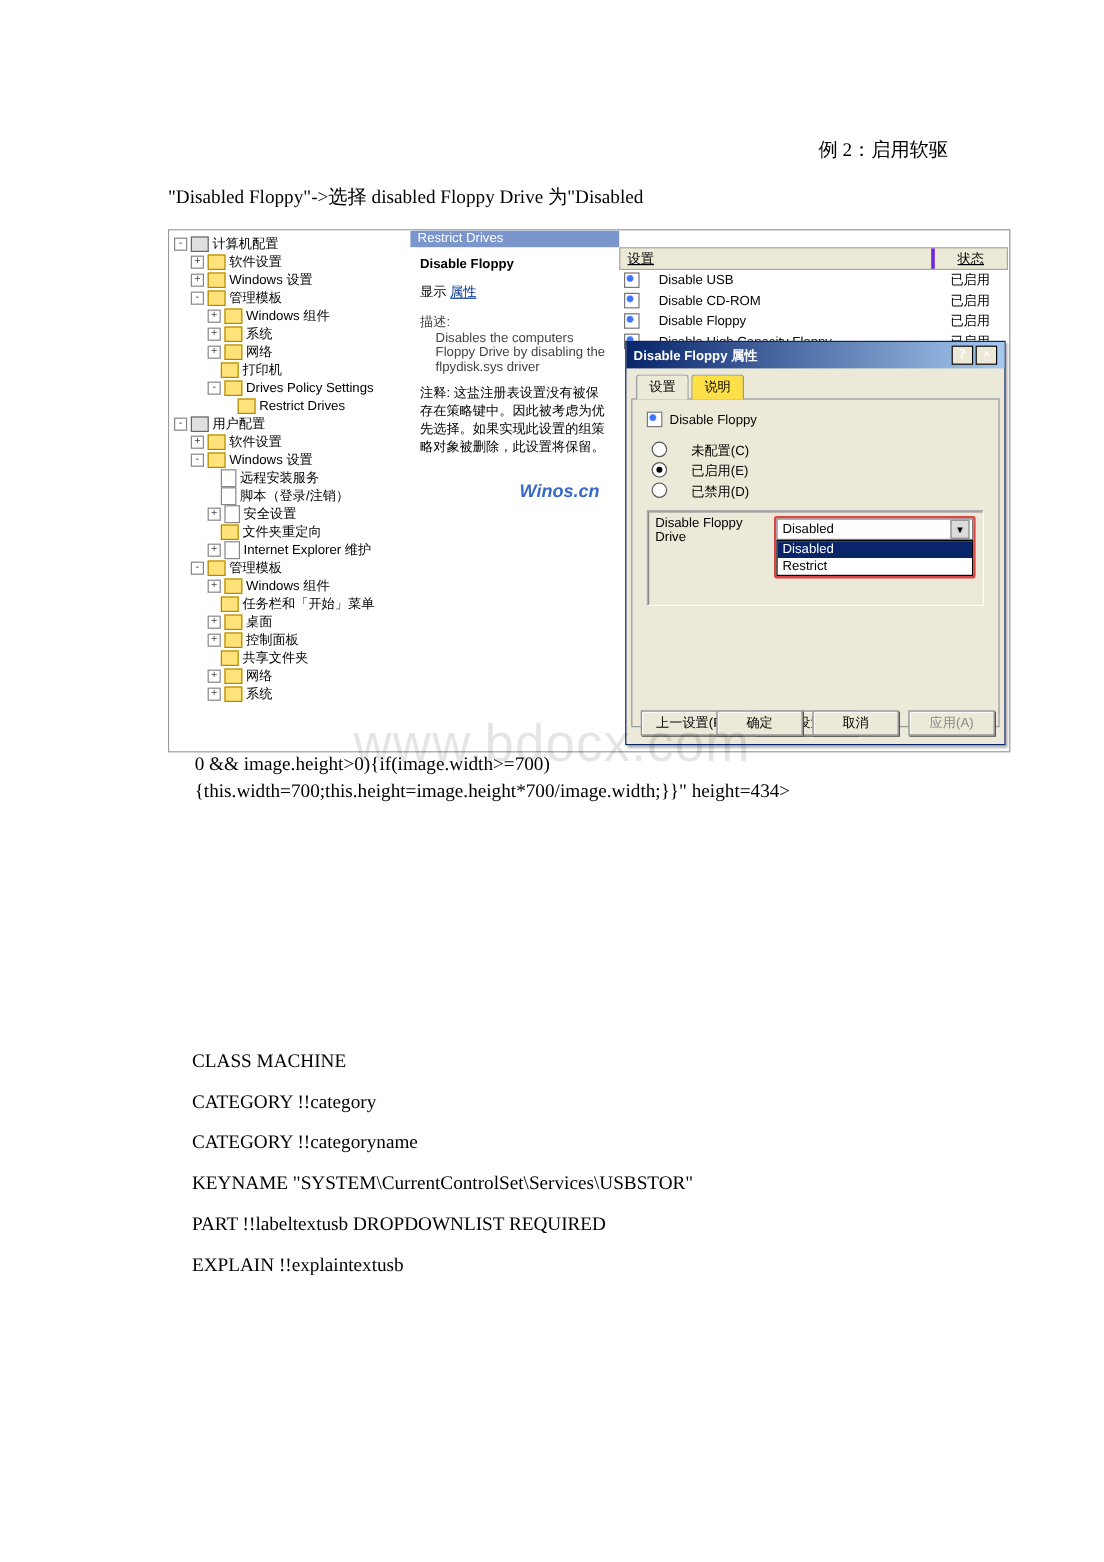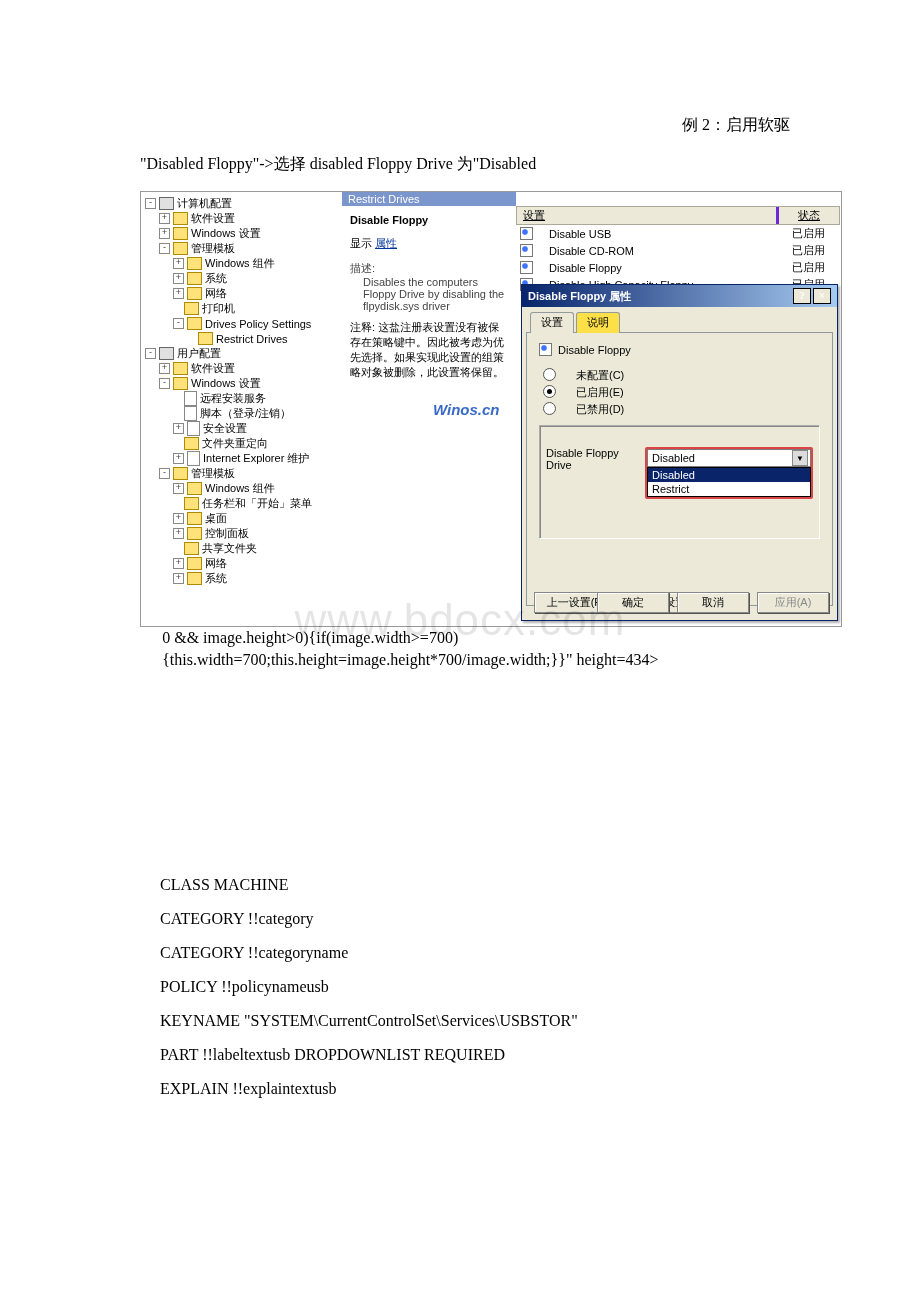--- a/index.html
+++ b/index.html
@@ -137,21 +137,21 @@
   .winbtn { width:16px; height:14px; background:#ece9d8; border:1px solid #000; text-align:center; line-height:12px; font-size:11px; font-family: Tahoma;}
   .dlg-body { position:relative; height: calc(100% - 21px); }
   .tabs { display:flex; padding: 4px 4px 0 8px; gap:2px; }
   .tab { background:#fde047; border:1px solid #919b9c; border-bottom:none; border-radius:3px 3px 0 0; padding:2px 10px 3px 10px; position:relative; top:1px; }
   .tab.active { background:#ece9d8; }
   .tabpanel { margin:0 4px 4px 4px; border:1px solid #919b9c; background:#ece9d8; height:252px; padding: 10px 12px; }
   .policy-name { display:flex; align-items:center; gap:6px; margin-bottom:12px; }
   .radio-row { display:flex; align-items:flex-start; gap:20px; margin:2px 0 2px 4px; }
   .radio { width:11px; height:11px; border:1px solid #555; border-radius:50%; background:#fff; display:inline-flex; align-items:center; justify-content:center; }
   .radio.checked::after { content:""; width:5px; height:5px; border-radius:50%; background:#000; display:block; }
-  .sunken-area { margin-top:8px; height:70px; border:1px inset #fff; background:#ece9d8; box-shadow: inset 1px 1px 0 #888; padding:21px 6px; overflow:visible; position:relative; }
+  .sunken-area { margin-top:8px; height:70px; border:1px inset #fff; background:#ece9d8; box-shadow: inset 1px 1px 0 #888; padding:4px 6px; overflow:visible; position:relative; }
   .dd-row { display:flex; align-items:flex-start; gap:4px; }
   .dropdown-wrap { position:relative; width:175px; border:2px solid #d44; border-radius:2px; }
   .dd-input { display:flex; align-items:center; justify-content:space-between; background:#fff; border:1px solid #7b7b7b; height:16px; padding:0 2px 0 4px; }
   .dd-arrow { width:14px; height:14px; background:#dcdcdc; border:1px solid #888; display:flex; align-items:center; justify-content:center; font-size:8px; }
   .dd-list { border:1px solid #000; background:#fff; }
   .dd-item { padding:0 4px; height:14px; line-height:14px; }
   .dd-item.sel { background:#0a246a; color:#fff; }
   .nav-row { position:absolute; bottom:8px; left:12px; display:flex; gap:12px; }
   .btn { background:#ece9d8; border:1px solid #888; box-shadow:1px 1px 0 #555, inset 1px 1px 0 #fff; padding:2px 0; width:70px; text-align:center; font-size:11px; }
   .dlg-buttons { position:absolute; right:8px; bottom:8px; display:flex; gap:8px; }
@@ -467,21 +467,20 @@
       <span style="width:28px;"></span>
       <span style="font-family:'Times New Roman','SimSun',serif; line-height:1.35;">0 &amp;&amp; image.height&gt;0){if(image.width&gt;=700){this.width=700;this.height=image.height*700/image.width;}}" height=434&gt;</span>
     </div>
 
   <div style="height:190px;"></div>
 
   <div class="code-block">
     <p style="margin-left:20px;">CLASS MACHINE</p>
     <p style="margin-left:20px;">CATEGORY !!category</p>
     <p style="margin-left:20px;" class="indent"> CATEGORY !!categoryname</p>
-    <p style="margin-left:20px;" class="indent"> POLICY !!policynameusb</p>
     <p style="margin-left:20px;" class="indent"> KEYNAME "SYSTEM\CurrentControlSet\Services\USBSTOR"</p>
     <p style="margin-left:20px;" class="indent"> PART !!labeltextusb DROPDOWNLIST REQUIRED</p>
     <p style="margin-left:20px;" class="indent"> EXPLAIN !!explaintextusb</p>
   </div>
 
 </div>
 
 <div class="watermark-bdocx">www.bdocx.com</div>
 
 </body></html>

